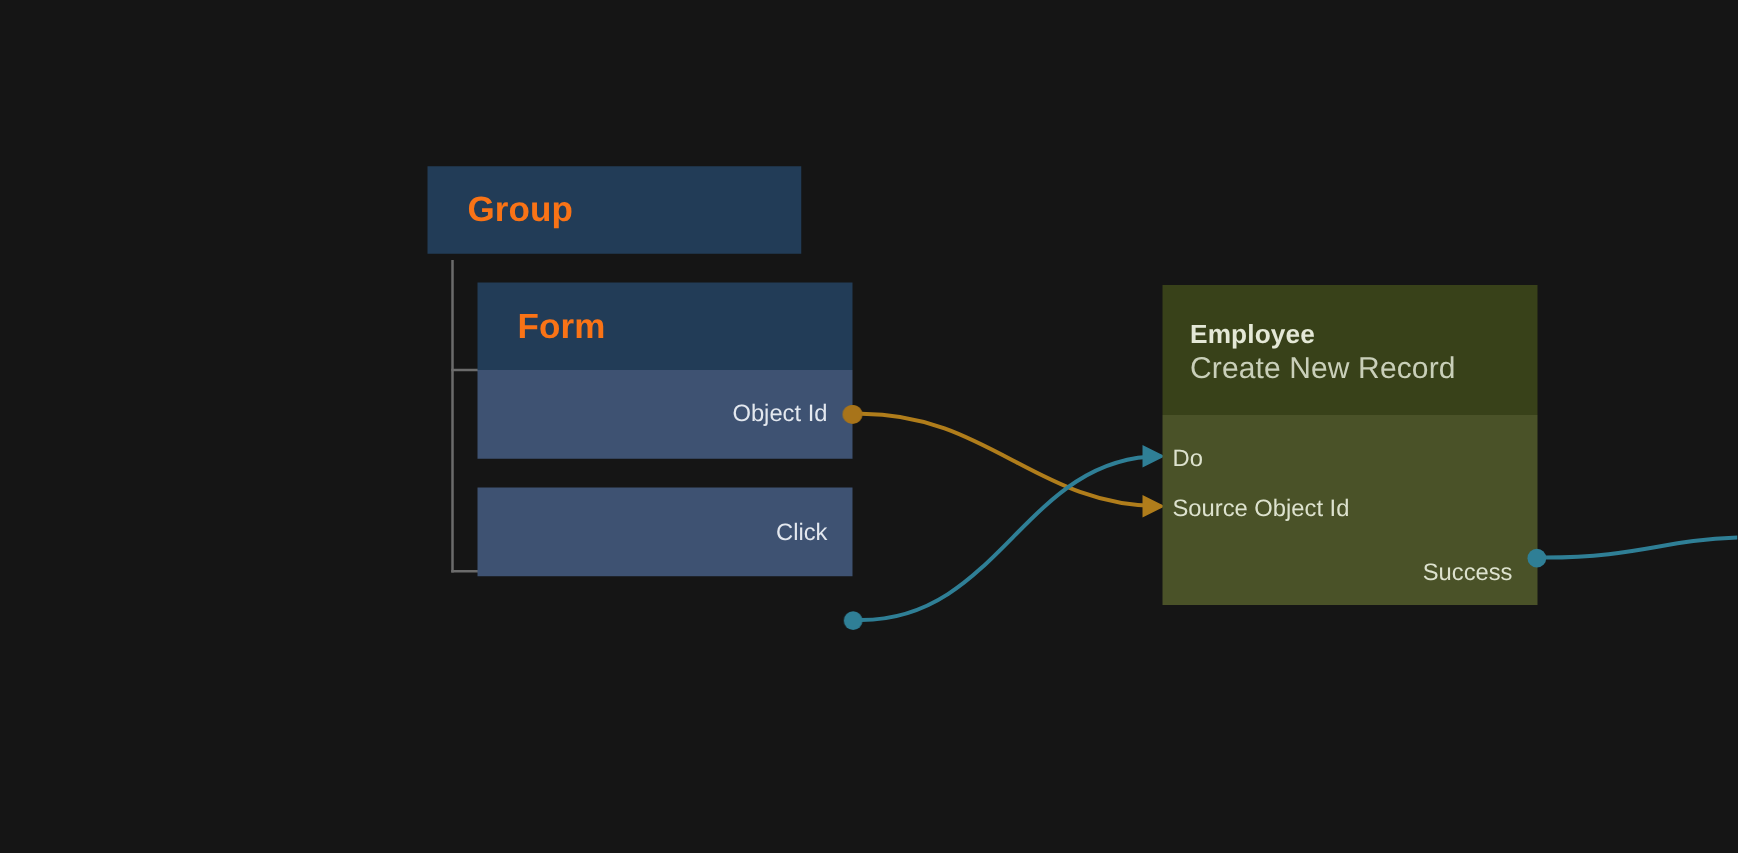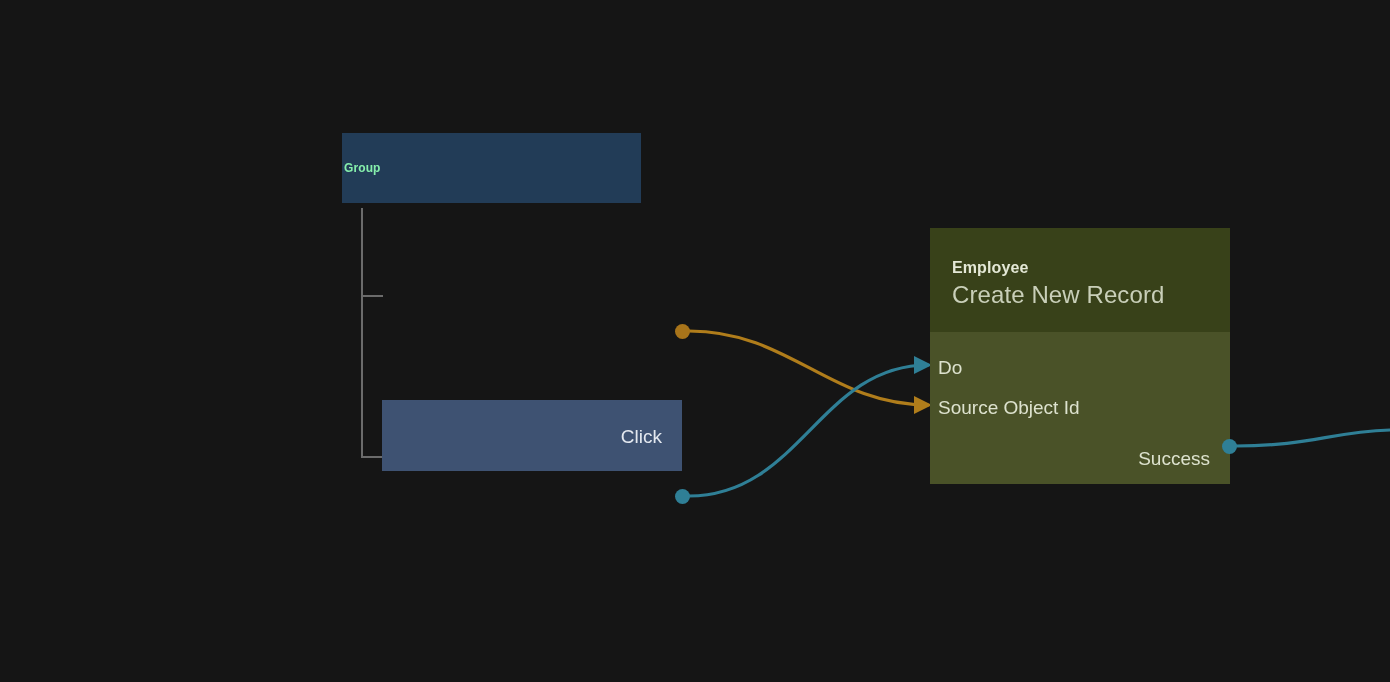--- a/index.html
+++ b/index.html
@@ -37,40 +37,40 @@
   }
 
   
   .node-blue > .node-header {
     background: #223c57;
   }
   .node-blue > .node-body {
     background: #3e5272;
   }
   .node-blue .node-title {
-    color: #86efac;
-    font-size: 12px;
+    color: #f97316;
+    font-size: 28px;
     font-weight: bold;
-    padding-left: 2px;
+    padding-left: 32px;
     letter-spacing: .1px;
   }
 
   
   .node-green > .node-header {
     background: #384119;
     padding-left: 22px;
     padding-top: 20px;
     padding-bottom: 16px;
   }
   .node-green > .node-body {
     background: #4a5228;
   }
   .node-green .node-title {
     color: #e4e8d6;
-    font-size: 16px;
+    font-size: 21px;
     font-weight: bold;
     line-height: 26px;
     letter-spacing: .1px;
   }
   .node-green .node-subtitle {
     color: #c9cfb9;
     font-size: 24px;
     font-weight: normal;
     line-height: 28px;
     letter-spacing: .1px;
@@ -139,23 +139,34 @@
   <div class="tree-line" style="left:361px; top:208px; width:2px; height:250px;"></div>
   <div class="tree-line" style="left:361px; top:295px; width:22px; height:2px;"></div>
   <div class="tree-line" style="left:361px; top:456px; width:22px; height:2px;"></div>
 
   <div class="node node-blue" style="left:342px; top:133px; width:299px; height:70px;">
     <div class="node-header" style="height:70px;">
       <div class="node-title">Group</div>
     </div>
   </div>
 
+  <div class="node node-blue" style="left:382px; top:226px; width:300px; height:141px;">
+    <div class="node-header" style="height:70px;">
+      <div class="node-title">Form</div>
+    </div>
+    <div class="node-body" style="height:71px;">
+      <div class="port-row out" style="top:95px; transform:translateY(-70px);">
+        <span class="port-label-blue">Object Id</span>
+      </div>
+    </div>
+    <div class="port-dot orange" style="left:674px; top:324px; position:fixed;"></div>
+  </div>
 
   <div class="node node-blue" style="left:382px; top:390px; width:300px; height:141px;">
-    <div class="node-body" style="height:71px;margin-top:10px;">
+    <div class="node-body" style="height:71px;">
       <div class="port-row out" style="top:96px; transform:translateY(-70px);">
         <span class="port-label-blue">Click</span>
       </div>
     </div>
   </div>
 
   <div class="node node-green" style="left:930px; top:228px; width:300px; height:256px;">
     <div class="node-header" style="height:104px;">
       <div class="node-title">Employee</div>
       <div class="node-subtitle">Create New Record</div>

